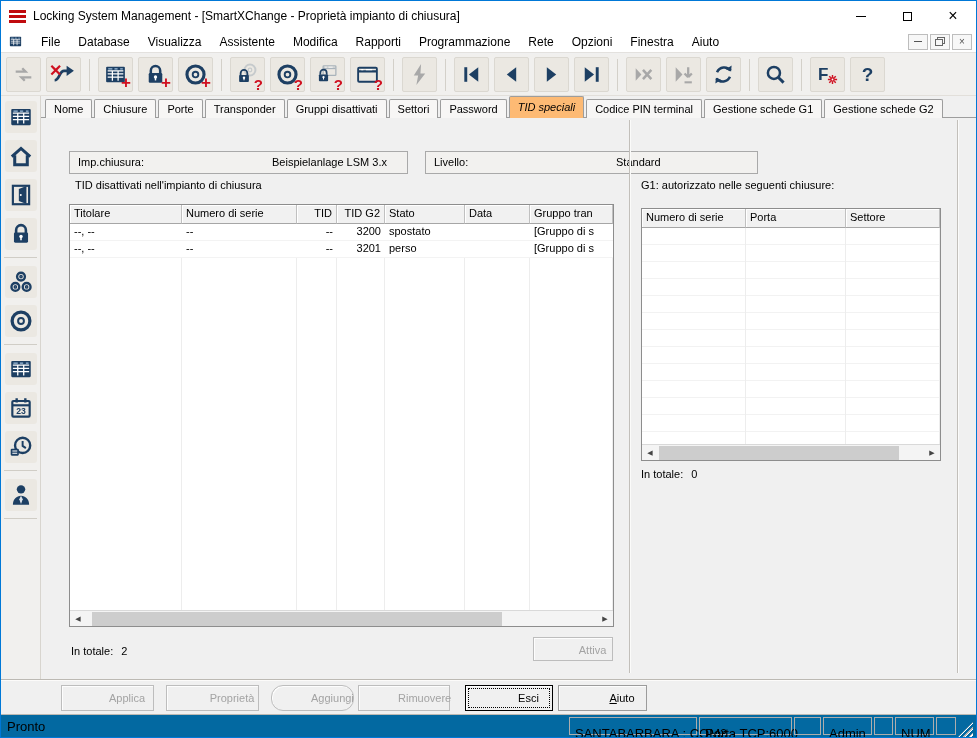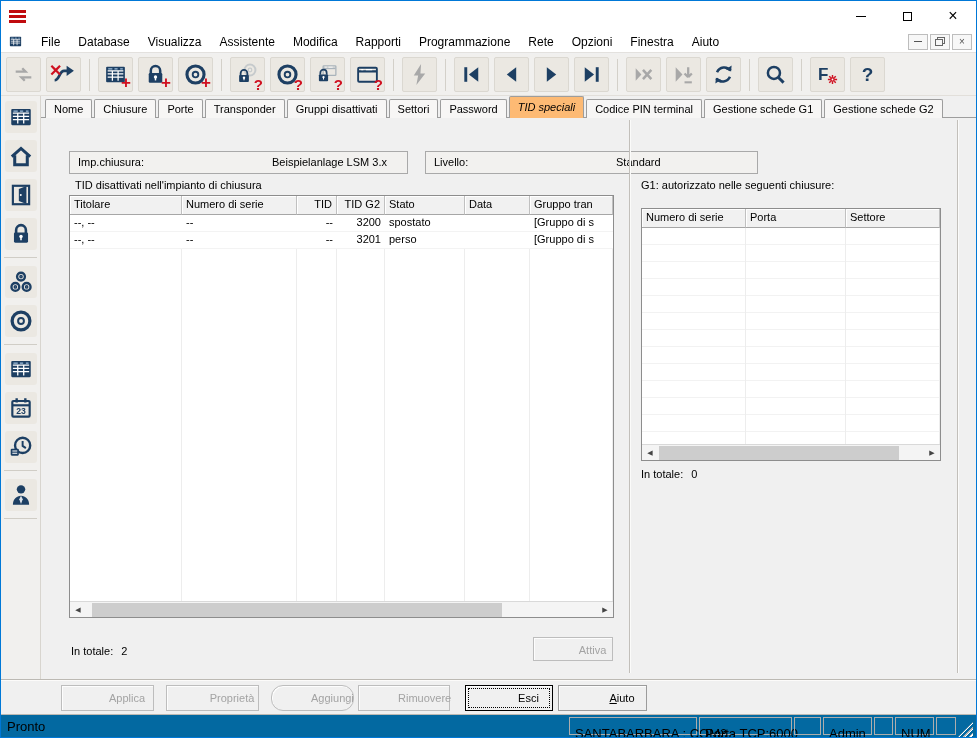--- a/index.html
+++ b/index.html
@@ -235,20 +235,21 @@
 </svg>
 
 <div id="window">
 
   <div class="titlebar">
     <span class="logo">
         <i></i>
         <i></i>
         <i></i>
       </span>
+    <span class="title-text">Locking System Management - [SmartXChange - Proprietà impianto di chiusura]</span>
     <span class="capbtns">
       <span class="capbtn">
           <span class="minln"></span>
         </span>
       <span class="capbtn">
           <span class="maxsq"></span>
         </span>
       <span class="capbtn">
           <span class="closex">×</span>
         </span>
@@ -478,21 +479,21 @@
       <span class="fvalue" style="left:202px;">Beispielanlage LSM 3.x</span>
     </div>
     <div class="fieldbox" style="left:384px; top:55px; width:333px;">
       <span class="flabel">Livello:</span>
       <span class="fvalue" style="left:190px;">Standard</span>
     </div>
 
     <div class="caption" style="left:34px; top:83px;">TID disattivati nell'impianto di chiusura</div>
     <div class="caption" style="left:600px; top:83px;">G1: autorizzato nelle seguenti chiusure:</div>
 
-    <div class="grid" style="left:28px; top:99px; width:545px; height:423px;">
+    <div class="grid" style="left:28px; top:108px; width:545px; height:423px;">
       <div class="grid-head">
         <div class="hcell lc0">Titolare</div>
         <div class="hcell lc1">Numero di serie</div>
         <div class="hcell lc2 r">TID</div>
         <div class="hcell lc3 r">TID G2</div>
         <div class="hcell lc4">Stato</div>
         <div class="hcell lc5">Data</div>
         <div class="hcell lc6">Gruppo tran</div>
       </div>
       <div class="grid-body">

